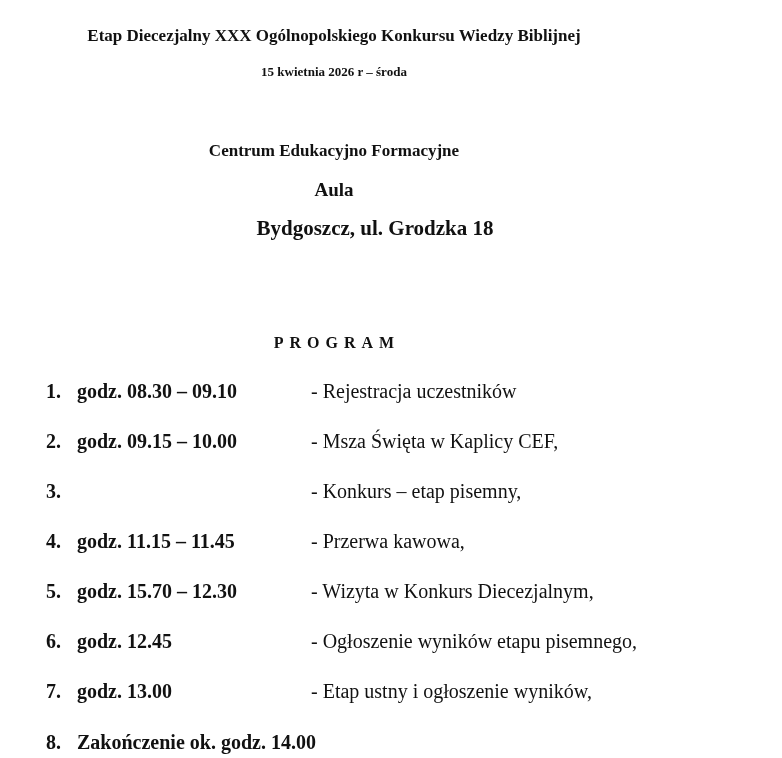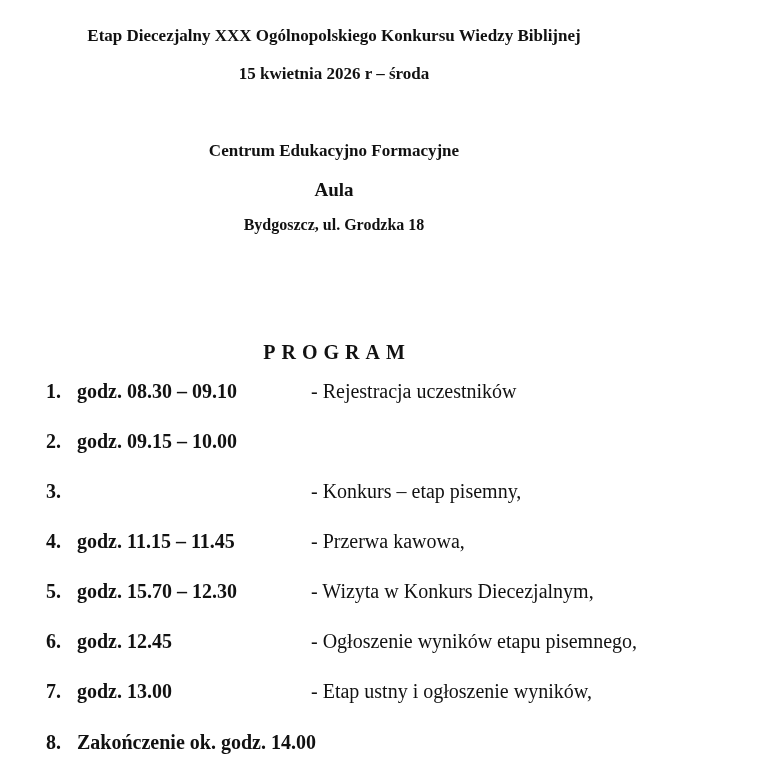--- a/index.html
+++ b/index.html
@@ -17,27 +17,27 @@
     }
     .line {
       position: absolute;
       left: 0;
       width: 668px;
       text-align: center;
       font-weight: bold;
       white-space: nowrap;
     }
     .title { top: 26px; font-size: 17px; }
-    .date { top: 64px; font-size: 17px; }
+    .date { top: 64px; font-size: 13px; }
     .venue { top: 141px; font-size: 17px; }
     .room { top: 179px; font-size: 19px; }
-    .address { top: 216px; font-size: 16px; }
+    .address { top: 216px; font-size: 21px; margin-left: 41px; }
     .program-heading {
-      top: 341px;
-      font-size: 20px;
+      top: 334px;
+      font-size: 16px;
       letter-spacing: 6px;
       padding-left: 6px;
       box-sizing: border-box;
     }
     .program-list {
       position: absolute;
       left: 0;
       top: 0;
       width: 782px;
       height: 758px;
@@ -79,20 +79,21 @@
 
 <div class="program-list">
   <div class="item" style="top:380px;">
     <span class="num">1.</span>
     <span class="time">godz. 08.30 – 09.10</span>
     <span class="desc">- Rejestracja uczestników</span>
   </div>
   <div class="item" style="top:430px;">
     <span class="num">2.</span>
     <span class="time">godz. 09.15 – 10.00</span>
+    <span class="desc">- Msza Święta w Kaplicy CEF,</span>
   </div>
   <div class="item" style="top:480px;">
     <span class="num">3.</span>
     <span class="desc">- Konkurs – etap pisemny,</span>
   </div>
   <div class="item" style="top:530px;">
     <span class="num">4.</span>
     <span class="time">godz. 11.15 – 11.45</span>
     <span class="desc">- Przerwa kawowa,</span>
   </div>

